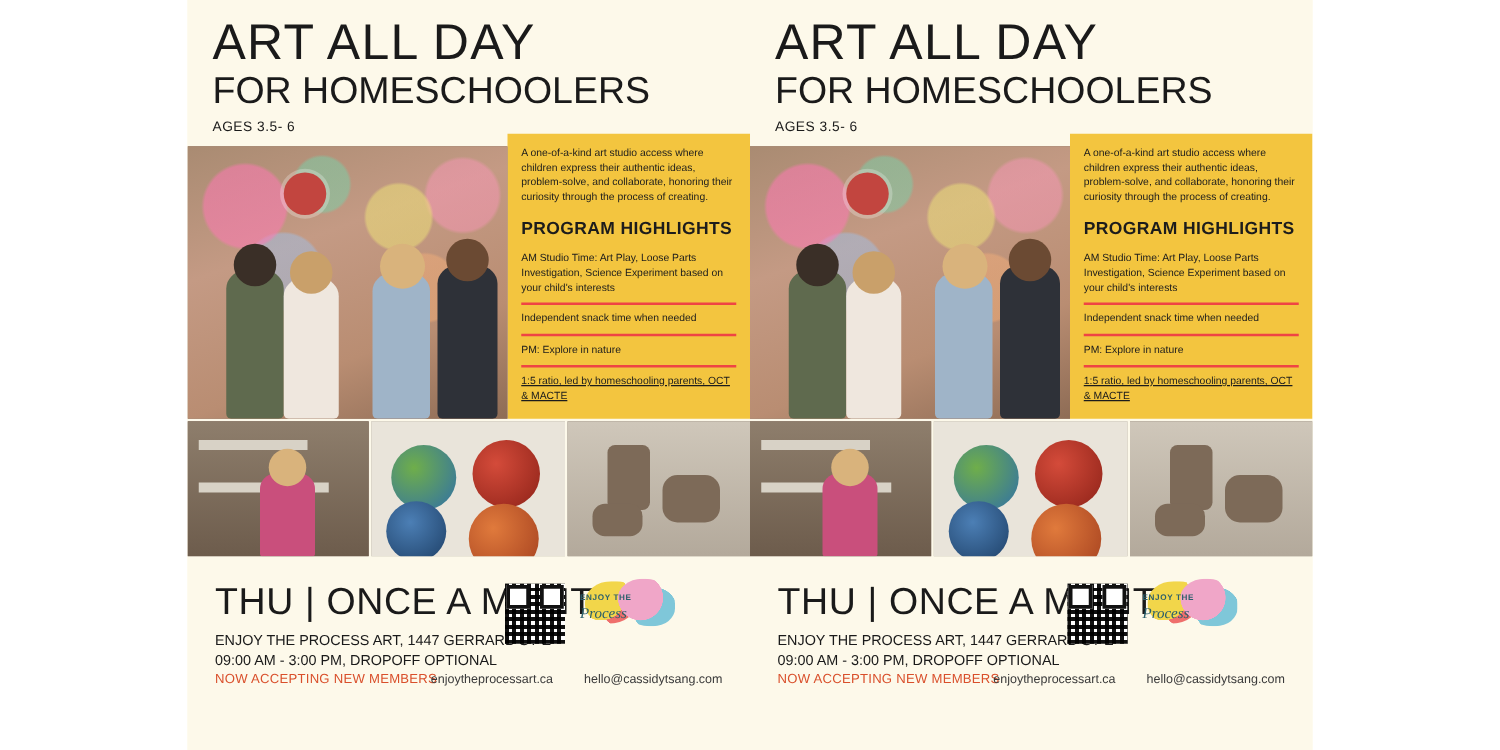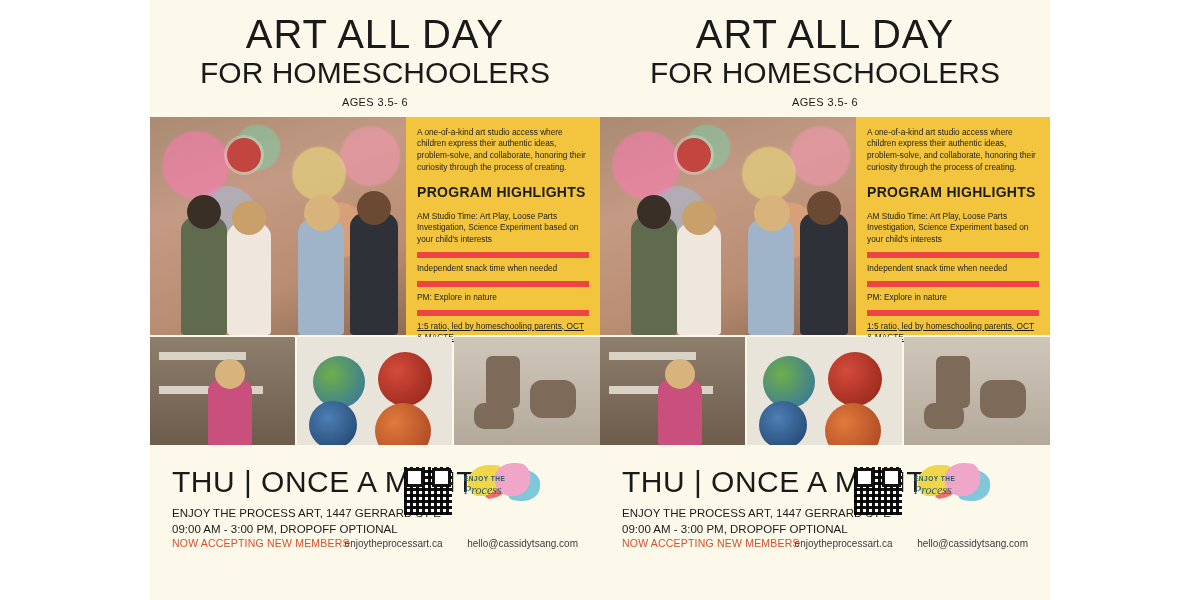--- a/index.html
+++ b/index.html
@@ -23,21 +23,22 @@
   .poster{
     width:450px;height:600px;
     flex:0 0 450px;
     background:#fdf9ea;
     position:relative;
     overflow:hidden;
   }
   
   .header{
     padding-top:14px;
-    text-align:center;
+    text-align:left;
+    padding-left:20px;
   }
   .title-1{
     font-size:40px;
     letter-spacing:1px;
     color:#1a1a1a;
     font-weight:400;
     line-height:1.0;
     font-family:"Liberation Sans", sans-serif;
   }
   .title-2{
@@ -52,20 +53,21 @@
     font-weight:normal;
     color:#1a1a1a;
     letter-spacing:.4px;
     margin-top:4px;
   }
   
   .band{
     display:flex;
     height:218px;
     margin-top:9px;
+    align-items:flex-end;
   }
   .photo-main{
     flex:0 0 256px;
     height:218px;
     position:relative;
     overflow:hidden;
     background:#8b6a55;
   }
   .info{
     flex:1 1 auto;
@@ -84,21 +86,21 @@
     font-size:14px;
     font-weight:bold;
     letter-spacing:.3px;
     color:#1c1c1c;
   }
   .info .row{
     font-size:8.3px;
     line-height:1.42;
     color:#1c1c1c;
     padding:5px 0 6px 0;
-    border-bottom:6px solid #ef4444;
+    border-bottom:2px solid #ef4444;
   }
   .info .row:last-child{border-bottom:none;text-decoration:underline;}
   
   .thumbs{
     display:flex;
     height:108px;
     gap:2px;
     margin-top:2px;
   }
   .thumb{position:relative;overflow:hidden;}

